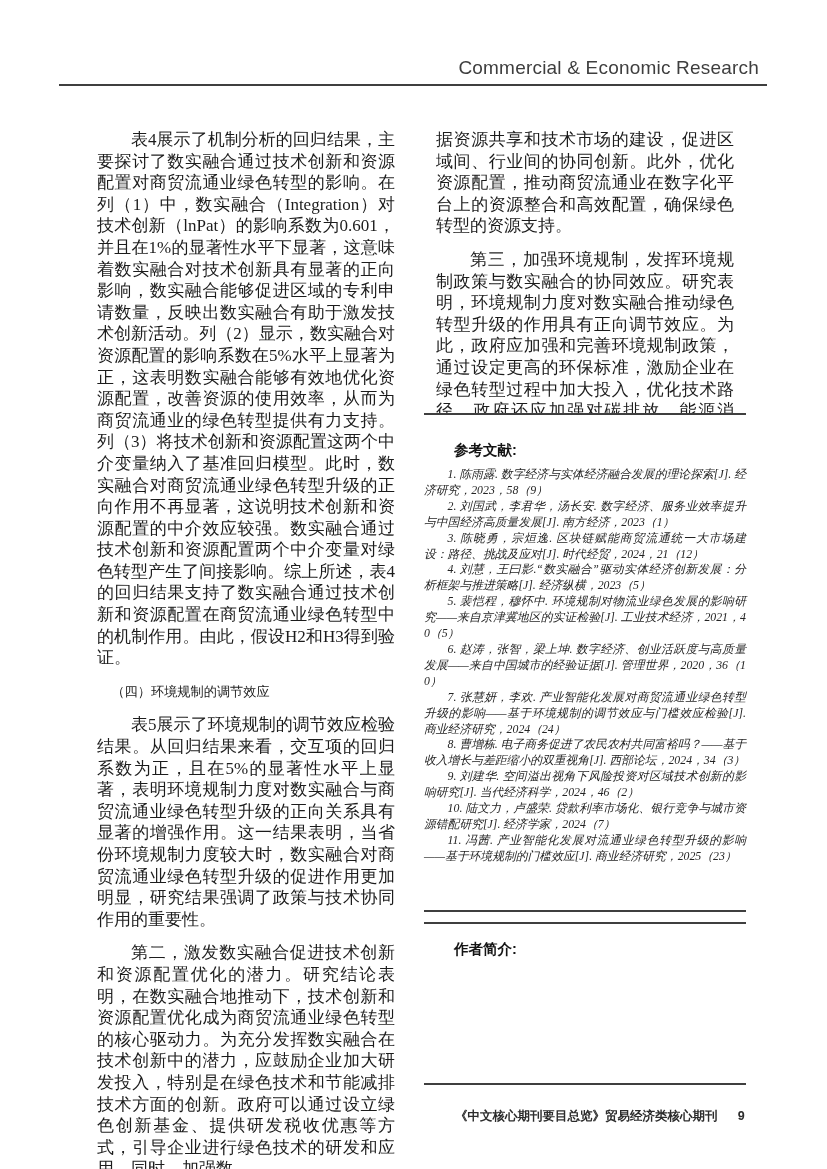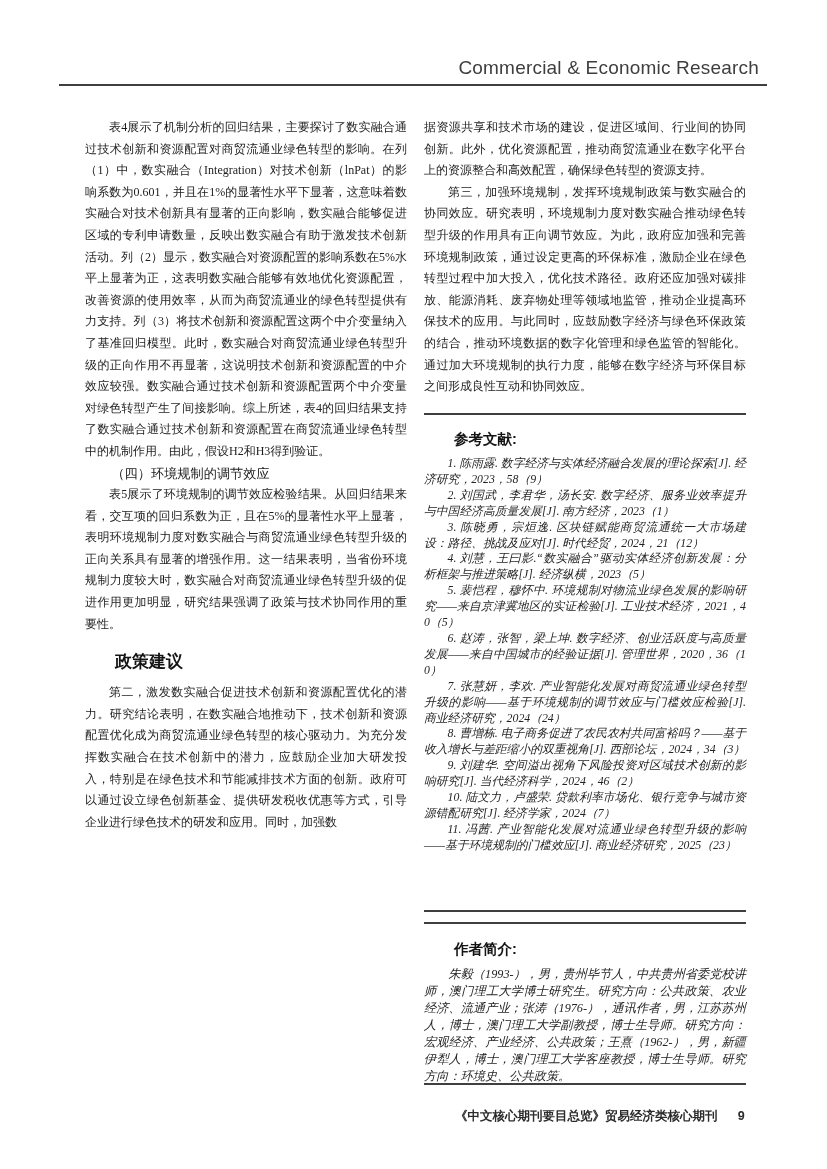--- a/index.html
+++ b/index.html
@@ -33,22 +33,22 @@
   }
   
   .col {
     position: absolute;
     top: 117px;
     width: 322px;
   }
   .col.left  { left: 85px; }
   .col.right { left: 424px; }
   p.body {
-    margin: 0;
-    font-size: 12px;
+    margin: 12px;
+    font-size: 17px;
     line-height: 21.6px;
     text-align: justify;
     word-break: break-all;
     color: #1c1c1c;
   }
   p.indent { text-indent: 2em; }
   p.subhead {
     text-indent: 2em;
     font-size: 13.2px;
     line-height: 21.6px;
@@ -66,21 +66,21 @@
   
   .boxed {
     position: absolute;
     left: 424px;
     width: 322px;
     border-top: 2px solid #3f3f3f;
     border-bottom: 2px solid #3f3f3f;
     box-sizing: border-box;
     background: #ffffff;
   }
-  .refs-box    { top: 413px; height: 499px; padding-top: 15px; }
+  .refs-box    { top: 413px; height: 499px; padding-top: 26px; }
   .authors-box { top: 922px; height: 163px; padding-top: 16px; }
   .box-heading {
     font-family: "Liberation Sans", "DejaVu Sans", sans-serif;
     font-weight: bold;
     font-size: 14.5px;
     color: #141414;
     padding-left: 30px;
     margin-bottom: 7px;
   }
   .ref-item {
@@ -114,21 +114,20 @@
 
 <div class="page">
 
   <div class="journal-en">Commercial &amp; Economic Research</div>
   <div class="header-rule"></div>
 
   <div class="col left">
     <p class="body indent">表4展示了机制分析的回归结果，主要探讨了数实融合通过技术创新和资源配置对商贸流通业绿色转型的影响。在列（1）中，数实融合（Integration）对技术创新（lnPat）的影响系数为0.601，并且在1%的显著性水平下显著，这意味着数实融合对技术创新具有显著的正向影响，数实融合能够促进区域的专利申请数量，反映出数实融合有助于激发技术创新活动。列（2）显示，数实融合对资源配置的影响系数在5%水平上显著为正，这表明数实融合能够有效地优化资源配置，改善资源的使用效率，从而为商贸流通业的绿色转型提供有力支持。列（3）将技术创新和资源配置这两个中介变量纳入了基准回归模型。此时，数实融合对商贸流通业绿色转型升级的正向作用不再显著，这说明技术创新和资源配置的中介效应较强。数实融合通过技术创新和资源配置两个中介变量对绿色转型产生了间接影响。综上所述，表4的回归结果支持了数实融合通过技术创新和资源配置在商贸流通业绿色转型中的机制作用。由此，假设H2和H3得到验证。</p>
     <p class="subhead">（四）环境规制的调节效应</p>
     <p class="body indent">表5展示了环境规制的调节效应检验结果。从回归结果来看，交互项的回归系数为正，且在5%的显著性水平上显著，表明环境规制力度对数实融合与商贸流通业绿色转型升级的正向关系具有显著的增强作用。这一结果表明，当省份环境规制力度较大时，数实融合对商贸流通业绿色转型升级的促进作用更加明显，研究结果强调了政策与技术协同作用的重要性。</p>
-    <div class="section-heading">政策建议</div>
     <p class="body indent">第二，激发数实融合促进技术创新和资源配置优化的潜力。研究结论表明，在数实融合地推动下，技术创新和资源配置优化成为商贸流通业绿色转型的核心驱动力。为充分发挥数实融合在技术创新中的潜力，应鼓励企业加大研发投入，特别是在绿色技术和节能减排技术方面的创新。政府可以通过设立绿色创新基金、提供研发税收优惠等方式，引导企业进行绿色技术的研发和应用。同时，加强数</p>
   </div>
 
   <div class="col right">
     <p class="body">据资源共享和技术市场的建设，促进区域间、行业间的协同创新。此外，优化资源配置，推动商贸流通业在数字化平台上的资源整合和高效配置，确保绿色转型的资源支持。</p>
     <p class="body indent">第三，加强环境规制，发挥环境规制政策与数实融合的协同效应。研究表明，环境规制力度对数实融合推动绿色转型升级的作用具有正向调节效应。为此，政府应加强和完善环境规制政策，通过设定更高的环保标准，激励企业在绿色转型过程中加大投入，优化技术路径。政府还应加强对碳排放、能源消耗、废弃物处理等领域地监管，推动企业提高环保技术的应用。与此同时，应鼓励数字经济与绿色环保政策的结合，推动环境数据的数字化管理和绿色监管的智能化。通过加大环境规制的执行力度，能够在数字经济与环保目标之间形成良性互动和协同效应。</p>
   </div>
 
   <div class="boxed refs-box">
     <div class="box-heading">参考文献:</div>
@@ -142,20 +141,19 @@
         <p class="ref-item">7. 张慧妍，李欢. 产业智能化发展对商贸流通业绿色转型升级的影响——基于环境规制的调节效应与门槛效应检验[J]. 商业经济研究，2024（24）</p>
         <p class="ref-item">8. 曹增栋. 电子商务促进了农民农村共同富裕吗？——基于收入增长与差距缩小的双重视角[J]. 西部论坛，2024，34（3）</p>
         <p class="ref-item">9. 刘建华. 空间溢出视角下风险投资对区域技术创新的影响研究[J]. 当代经济科学，2024，46（2）</p>
         <p class="ref-item">10. 陆文力，卢盛荣. 贷款利率市场化、银行竞争与城市资源错配研究[J]. 经济学家，2024（7）</p>
         <p class="ref-item">11. 冯茜. 产业智能化发展对流通业绿色转型升级的影响——基于环境规制的门槛效应[J]. 商业经济研究，2025（23）</p>
       </div>
   </div>
 
   <div class="boxed authors-box">
     <div class="box-heading">作者简介:</div>
-    <p class="ref-item bio">朱毅（1993-），男，贵州毕节人，中共贵州省委党校讲师，澳门理工大学博士研究生。研究方向：公共政策、农业经济、流通产业；张涛（1976-），通讯作者，男，江苏苏州人，博士，澳门理工大学副教授，博士生导师。研究方向：宏观经济、产业经济、公共政策；王熹（1962-），男，新疆伊犁人，博士，澳门理工大学客座教授，博士生导师。研究方向：环境史、公共政策。</p>
   </div>
 
   <div class="footer">
     <span>《中文核心期刊要目总览》贸易经济类核心期刊</span><span class="page-num">9</span>
   </div>
 
 </div>
 
 </body></html>

